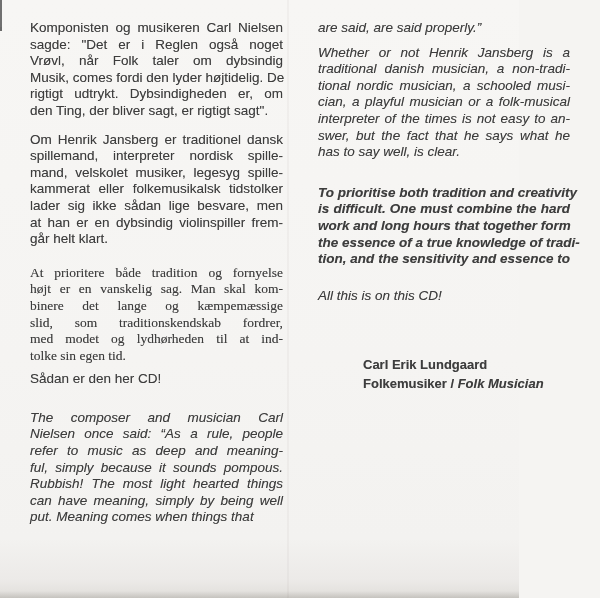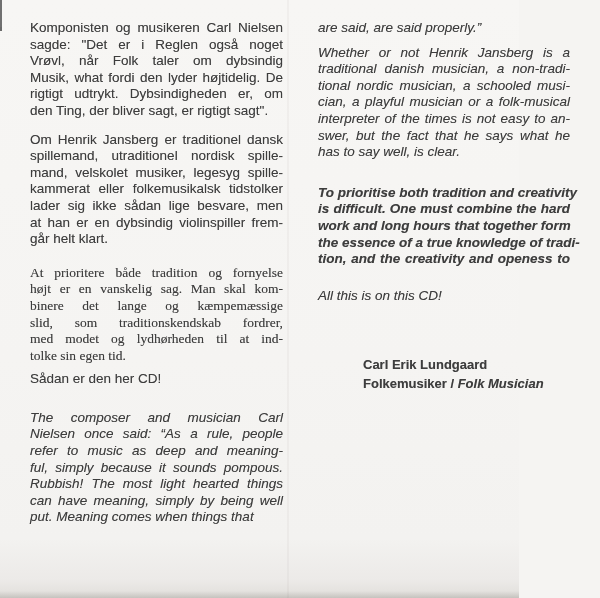--- a/index.html
+++ b/index.html
@@ -54,27 +54,27 @@
 </head>
 <body>
 
 <div class="page">
 
   <div class="col" id="leftcol">
       <div class="para">
         <div class="line just">Komponisten og musikeren Carl Nielsen</div>
         <div class="line just">sagde: "Det er i Reglen også noget</div>
         <div class="line just">Vrøvl,  når Folk taler om dybsindig</div>
-        <div class="line just">Musik, what fordi den lyder højtidelig. De</div>
+        <div class="line just">Musik, comes fordi den lyder højtidelig. De</div>
         <div class="line just">rigtigt udtrykt. Dybsindigheden er, om</div>
         <div class="line">den Ting, der bliver sagt, er rigtigt sagt".</div>
       </div>
       <div class="para">
         <div class="line just">Om Henrik Jansberg er traditionel dansk</div>
-        <div class="line just">spillemand,  utraditionel nordisk spille-</div>
+        <div class="line just">spillemand,  interpreter nordisk spille-</div>
         <div class="line just">mand, velskolet musiker, legesyg spille-</div>
         <div class="line just">kammerat eller folkemusikalsk tidstolker</div>
         <div class="line just">lader sig ikke sådan lige besvare,  men</div>
         <div class="line just">at han er en dybsindig violinspiller frem-</div>
         <div class="line">går helt klart.</div>
       </div>
       <div class="para">
         <div class="line just">At prioritere både tradition og fornyelse</div>
         <div class="line just">højt er en vanskelig sag. Man skal kom-</div>
         <div class="line just">binere det lange og kæmpemæssige</div>
@@ -108,21 +108,21 @@
           <div class="line just">cian, a playful musician or a folk-musical</div>
           <div class="line just">interpreter of the times is not easy to an-</div>
           <div class="line just">swer, but the fact that he says what he</div>
           <div class="line">has to say well, is clear.</div>
         </div>
         <div class="para italic">
           <div class="line just">To prioritise both tradition and creativity</div>
           <div class="line just">is difficult. One must combine the hard</div>
           <div class="line just">work and long hours that together form</div>
           <div class="line just">the essence of a true knowledge of tradi-</div>
-          <div class="line just">tion, and the creativity and openess to</div>
+          <div class="line just">tion, and the sensitivity and essence to</div>
         </div>
         <div class="para italic">
           <div class="line">All this is on this CD!</div>
         </div>
       </div>
     <div class="signature">
       <div>Carl Erik Lundgaard</div>
       <div><span>Folkemusiker / </span><span class="sig-italic">Folk Musician</span></div>
     </div>
   </div>

